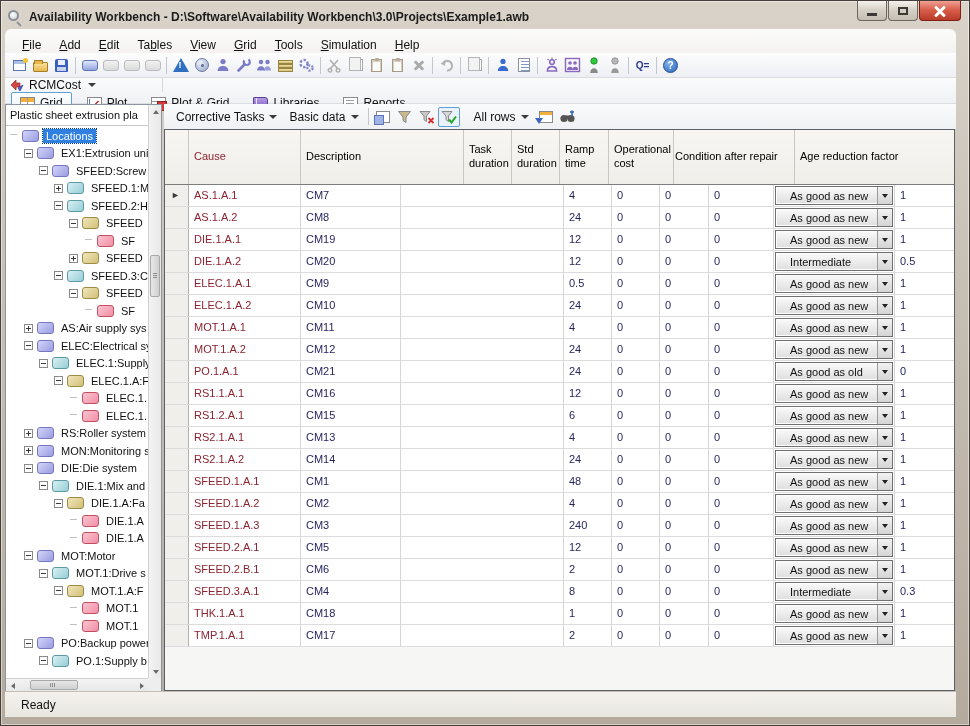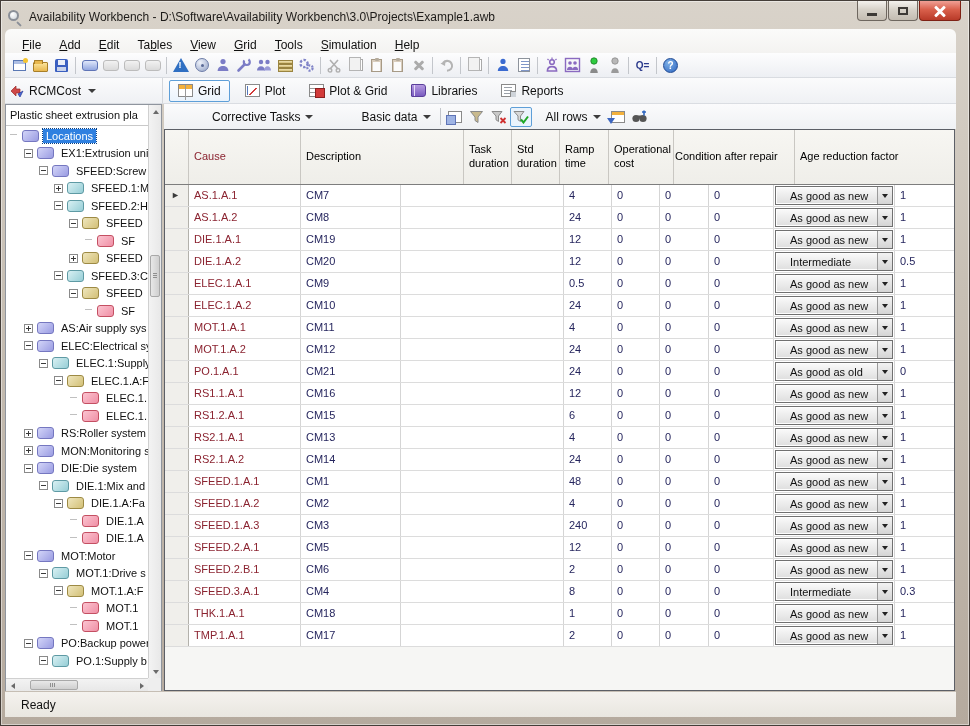--- a/index.html
+++ b/index.html
@@ -14,21 +14,21 @@
 
   
   .titlebar { position:absolute; left:6px; right:6px; top:3px; height:25px;
     display:flex; align-items:center; gap:6px; }
   .appicon { width:16px; height:16px; position:relative; flex:0 0 auto; }
   .appicon .lens { position:absolute; left:1px; top:1px; width:11px; height:11px;
     border:2px solid #8a8f98; border-radius:50%;
     background:radial-gradient(circle at 35% 30%, #ffffff, #cdd3da); }
   .appicon .handle { position:absolute; right:1px; bottom:0; width:6px; height:2px;
     background:#8a8f98; transform:rotate(45deg); border-radius:1px; }
-  .title-text { font-size:12px; color:#1d1b19; white-space:nowrap; overflow:hidden; }
+  .title-text { font-size:12px; color:#1d1b19; white-space:nowrap; overflow:hidden;font-weight:bold; }
   .winbtns { position:absolute; right:2px; top:-3px; display:flex; }
   .wbtn { width:30px; height:20px; border:1px solid #6e675f;
     border-top:none; border-radius:0 0 4px 4px; margin-left:1px;
     background:linear-gradient(#f4f2ee,#d7d2c9 45%,#c3bcb1);
     display:flex; align-items:center; justify-content:center; position:relative; }
   .wbtn.close { width:42px;
     background:linear-gradient(#f0a095,#d9604c 45%,#b83a28);
     border-color:#7e2114; }
   .glyph-min { width:10px; height:3px; background:#3d3a36; margin-top:8px; }
   .glyph-max { width:10px; height:8px; border:2px solid #3d3a36; background:transparent; }
@@ -96,21 +96,21 @@
     box-shadow:0 3px 0 #7f96c8, 0 6px 0 #7f96c8, 0 9px 0 #7f96c8; background:#7f96c8; }
   .sh-q { font-size:10px; font-weight:bold; color:#2b3a8c; }
   .sh-help { width:15px; height:15px; border-radius:50%;
     background:radial-gradient(circle at 35% 30%, #7fb2e8, #2f66c0); border:1px solid #1f4a94;
     color:#fff; font-size:10px; font-weight:bold; display:flex; align-items:center; justify-content:center; }
   .sh-help::after { content:"?"; }
   svg.ic { display:block; }
 
   
   .row2 { position:absolute; left:4px; right:13px; top:77px; height:26px;
-    background:linear-gradient(#fbfbfc,#eff1f4); border-bottom:1px solid #dadde2; display:flex; }
+    background:linear-gradient(#fbfbfc,#eff1f4); border-bottom:1px solid #dadde2; display:flex;flex-direction:column; }
   .mode-area { width:158px; border-right:1px solid #d3d6db; display:flex; align-items:center;
     padding-left:5px; gap:4px; }
   .mode-label { font-size:12px; color:#111; }
   .caret { width:0; height:0; border-left:4px solid transparent; border-right:4px solid transparent;
     border-top:4px solid #3c3c3c; margin-left:3px; }
   .tabs { display:flex; align-items:center; padding-left:6px; gap:6px; }
   .tab { display:flex; align-items:center; gap:5px; padding:3px 8px; border:1px solid transparent;
     border-radius:2px; font-size:12px; color:#111; }
   .tab.selected { border-color:#5e9fd8; background:linear-gradient(#fdfeff,#eaf3fc); }
   .tabicon { width:15px; height:13px; display:inline-block; position:relative; }
@@ -132,21 +132,21 @@
   .ti-lib::before { content:""; position:absolute; left:2px; top:0; bottom:0; width:1px; background:#e7ddf7; }
   .ti-rep { background:#fff; border:1px solid #8a8a8a; }
   .ti-rep::before { content:""; position:absolute; left:2px; top:2px; width:8px; height:1px;
     background:#9aa0a8; box-shadow:0 3px 0 #9aa0a8, 0 6px 0 #9aa0a8; }
   .ti-rep::after { content:""; position:absolute; right:-1px; bottom:-1px; width:5px; height:5px;
     background:#cfd4da; border-left:1px solid #8a8a8a; border-top:1px solid #8a8a8a; }
 
   
   .row3 { position:absolute; left:163px; right:13px; top:103px; height:25px;
     background:linear-gradient(#fbfbfc,#eff1f4); display:flex; align-items:center; padding-left:6px; }
-  .ddbtn-bar { display:flex; align-items:center; font-size:12px; color:#111; padding:3px 6px; gap:2px;margin-left:36px; }
+  .ddbtn-bar { display:flex; align-items:center; font-size:12px; color:#111; padding:3px 6px; gap:2px; }
   .minibox { width:22px; height:20px; display:flex; align-items:center; justify-content:center; position:relative; }
   .minibox.sel { border:1px solid #5e9fd8; background:#eaf3fc; border-radius:2px; }
   .sh-layout { width:14px; height:12px; background:#fff; border:1px solid #8a8a8a; position:relative; }
   .sh-layout::before { content:""; position:absolute; left:-3px; bottom:-3px; width:8px; height:8px;
     background:#9fb4e4; border:1px solid #5f74b6; }
   .sh-tbldown { width:14px; height:12px; background:#fff; border:1px solid #8a8a8a; position:relative; }
   .sh-tbldown::before { content:""; position:absolute; left:0; right:0; top:0; height:3px; background:#f3b13c; }
   .sh-tbldown::after { content:""; position:absolute; left:-5px; bottom:-2px; width:0; height:0;
     border-left:4px solid transparent; border-right:4px solid transparent; border-top:6px solid #3c66c0; }
 

